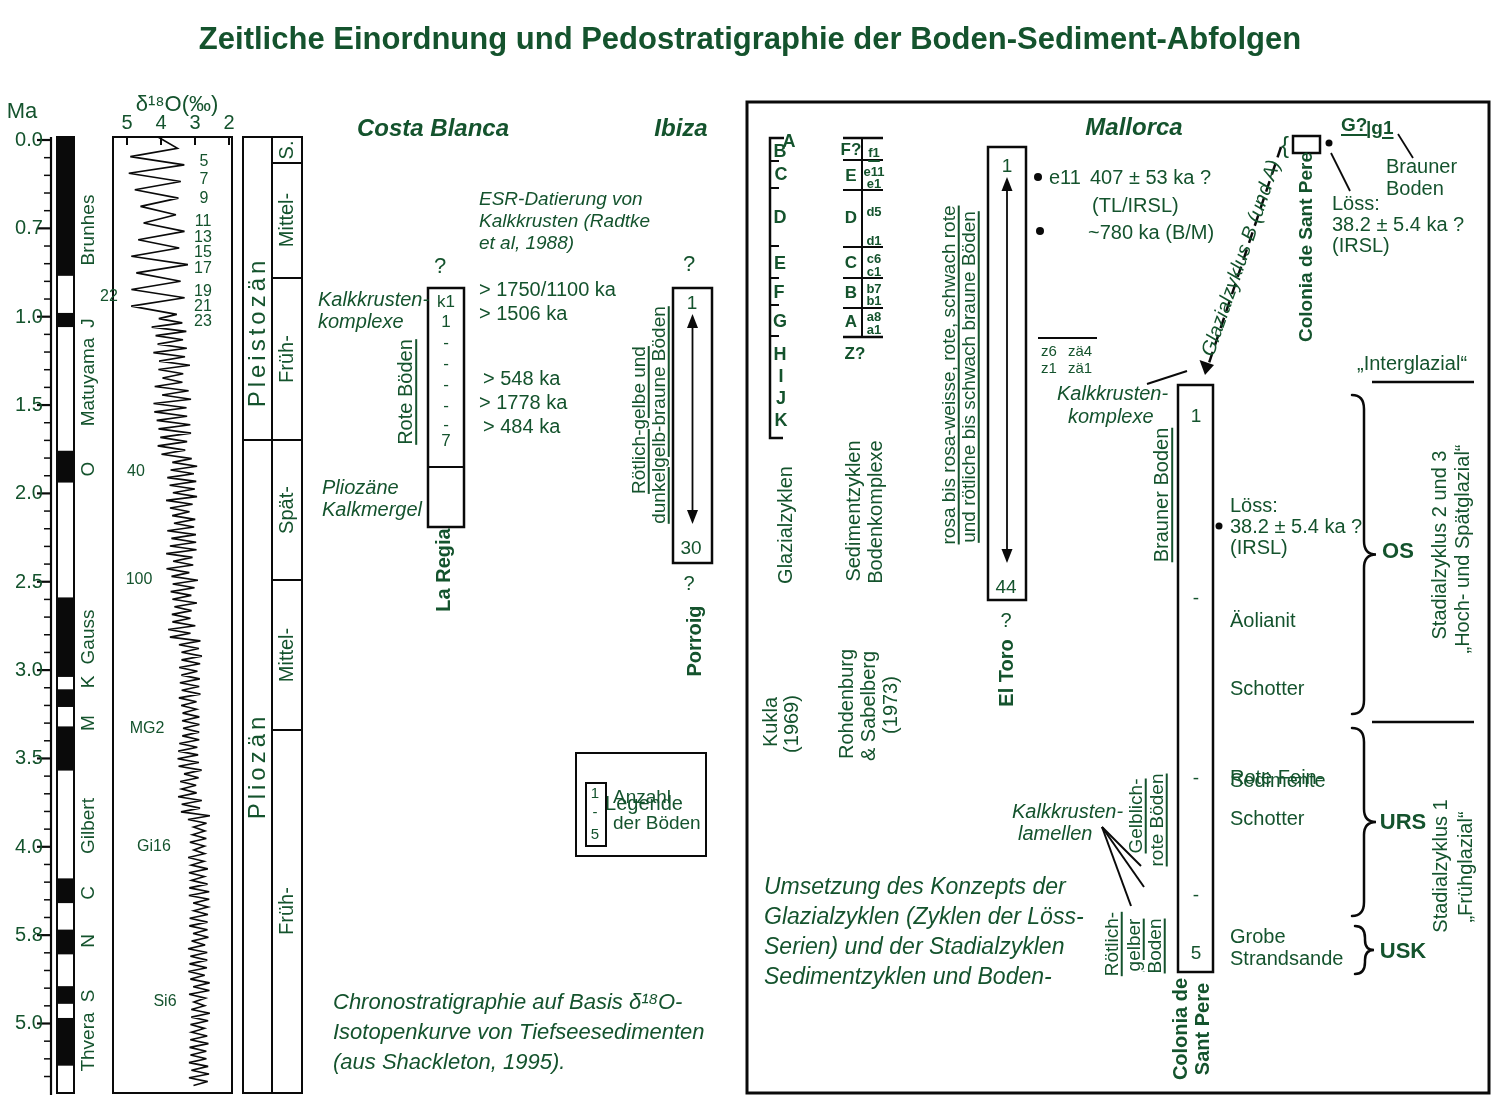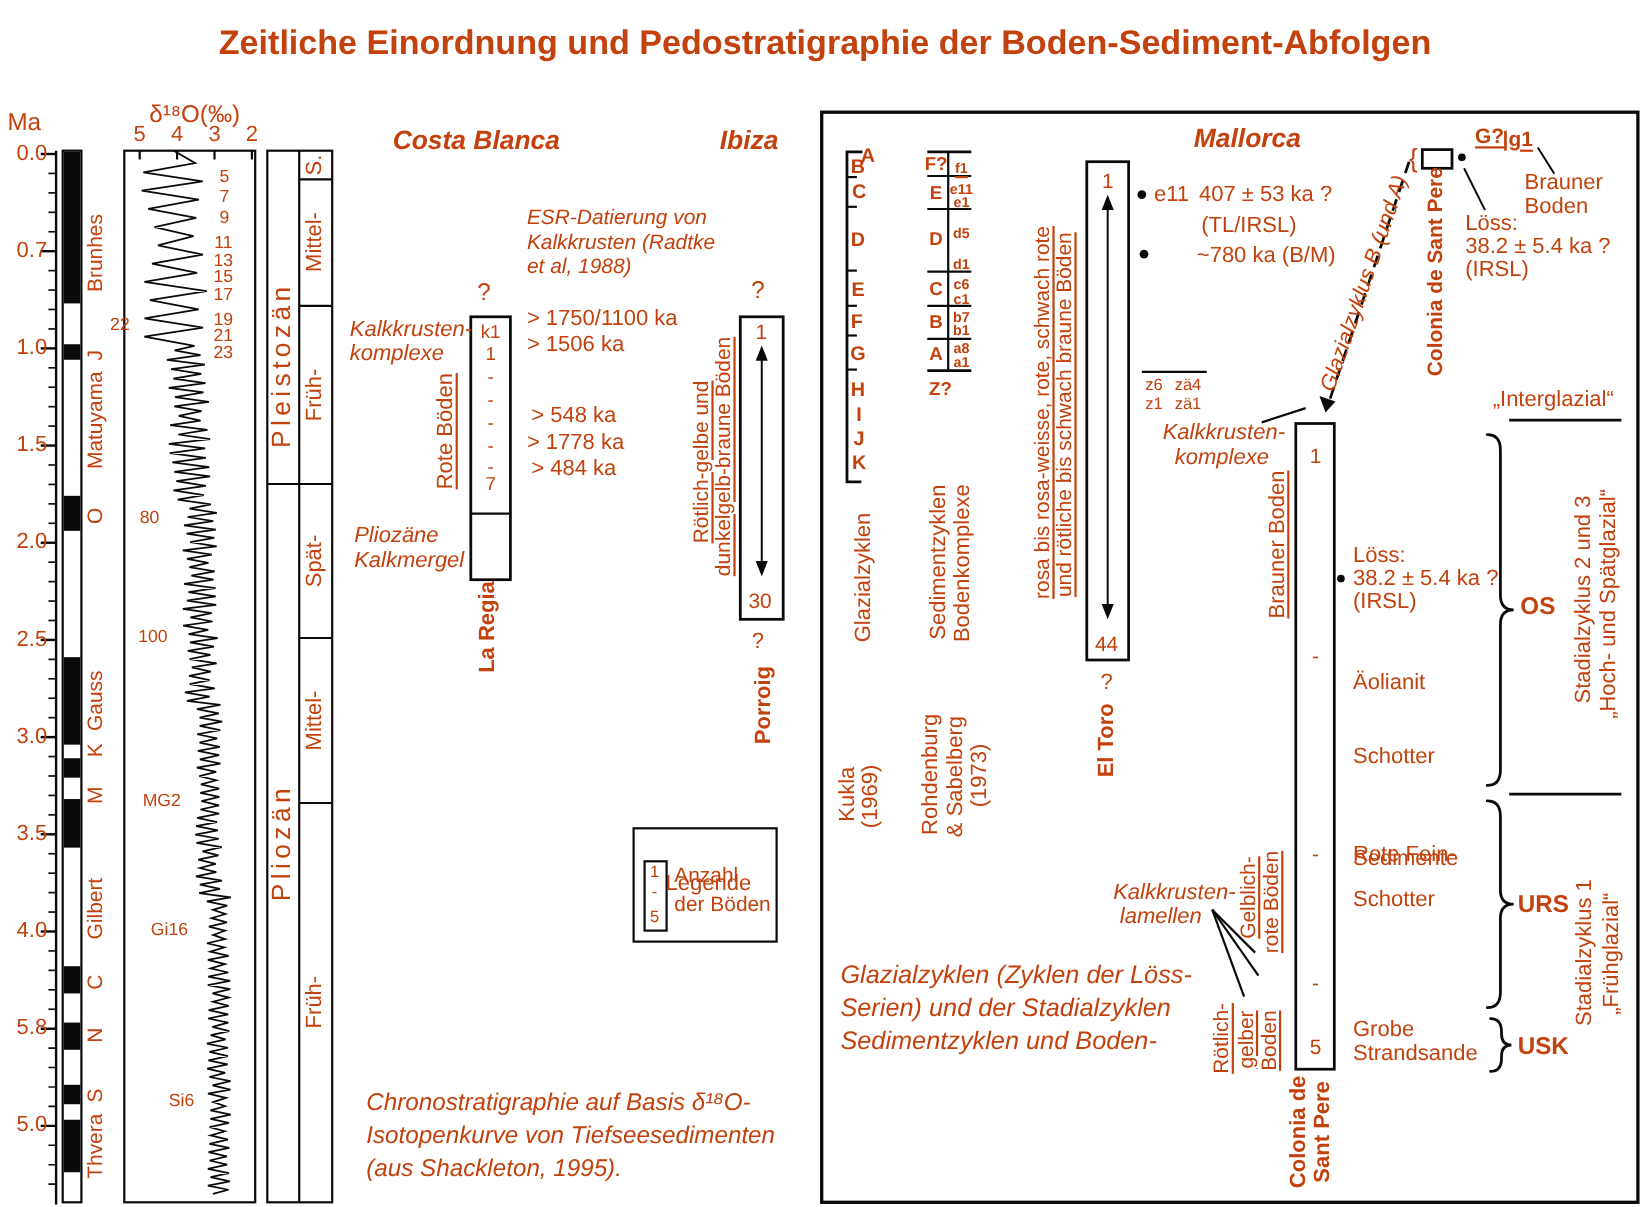--- a/index.html
+++ b/index.html
@@ -1,17 +1,17 @@
 <!DOCTYPE html>
 <html><head>
 <meta charset="utf-8">
 <style>
   html,body{margin:0;padding:0;background:#fff;}
   #root{position:relative;width:1493px;height:1097px;background:#fff;overflow:hidden;
-        font-family:"Liberation Sans",sans-serif;color:#c2410c;}
+        font-family:"Liberation Sans",sans-serif;color:#14532d;}
   .t{position:absolute;line-height:1.08;white-space:nowrap;}
   .c{transform:translate(-50%,-50%);}
   .vc{transform:translate(-50%,-50%) rotate(-90deg);}
   .rot71{transform:translate(-50%,-50%) rotate(-71deg);}
   .u{text-decoration:underline;text-underline-offset:3px;text-decoration-thickness:2px;}
   .i{font-style:italic;} .b{font-weight:700;} .ls{letter-spacing:4px;}
   .f13{font-size:13px}.f15{font-size:15px}.f16{font-size:16px}.f17{font-size:17px}
   .f18{font-size:18px}.f19{font-size:19px}.f20{font-size:20px}.f22{font-size:22px}
   .f24{font-size:24px}.f31{font-size:31px}
   .lh30 div{line-height:30px;}
@@ -251,21 +251,21 @@
   <div class="t c f16" style="left:204px;top:179px">7</div>
   <div class="t c f16" style="left:204px;top:198px">9</div>
   <div class="t c f16" style="left:203px;top:221px">11</div>
   <div class="t c f16" style="left:203px;top:237px">13</div>
   <div class="t c f16" style="left:203px;top:252px">15</div>
   <div class="t c f16" style="left:203px;top:268px">17</div>
   <div class="t c f16" style="left:203px;top:291px">19</div>
   <div class="t c f16" style="left:203px;top:306px">21</div>
   <div class="t c f16" style="left:203px;top:321px">23</div>
   <div class="t c f16" style="left:109px;top:296px">22</div>
-  <div class="t c f16" style="left:136px;top:471px">80</div>
+  <div class="t c f16" style="left:136px;top:471px">40</div>
   <div class="t c f16" style="left:139px;top:579px">100</div>
   <div class="t c f16" style="left:147px;top:728px">MG2</div>
   <div class="t c f16" style="left:154px;top:846px">Gi16</div>
   <div class="t c f16" style="left:165px;top:1001px">Si6</div>
 
   <div class="t vc f24 ls" style="left:257px;top:332px">Pleistozän</div>
   <div class="t vc f24 ls" style="left:257px;top:766px">Pliozän</div>
   <div class="t vc f20" style="left:287px;top:150px">S.</div>
   <div class="t vc f20" style="left:287px;top:220px">Mittel-</div>
   <div class="t vc f20" style="left:287px;top:359px">Früh-</div>
@@ -423,18 +423,19 @@
   <div class="t i f20" style="left:1018px;top:823px">lamellen</div>
   <div class="t vc u f19" style="left:1136px;top:816px">Gelblich-</div>
   <div class="t vc u f19" style="left:1157px;top:820px">rote Böden</div>
   <div class="t vc u f19" style="left:1112px;top:944px">Rötlich-</div>
   <div class="t vc u f19" style="left:1134px;top:945px">gelber</div>
   <div class="t vc u f19" style="left:1155px;top:946px">Boden</div>
   <div class="t vc b f20" style="left:1181px;top:1029px">Colonia de</div>
   <div class="t vc b f20" style="left:1203px;top:1029px">Sant Pere</div>
 
   <div class="t i lh30" style="left:764px;top:871px;font-size:23px">
+    <div>Umsetzung des Konzepts der</div>
     <div>Glazialzyklen (Zyklen der Löss-</div>
     <div>Serien) und der Stadialzyklen</div>
     <div>Sedimentzyklen und Boden-</div>
   </div>
 
 </div>
 
 </body></html>

